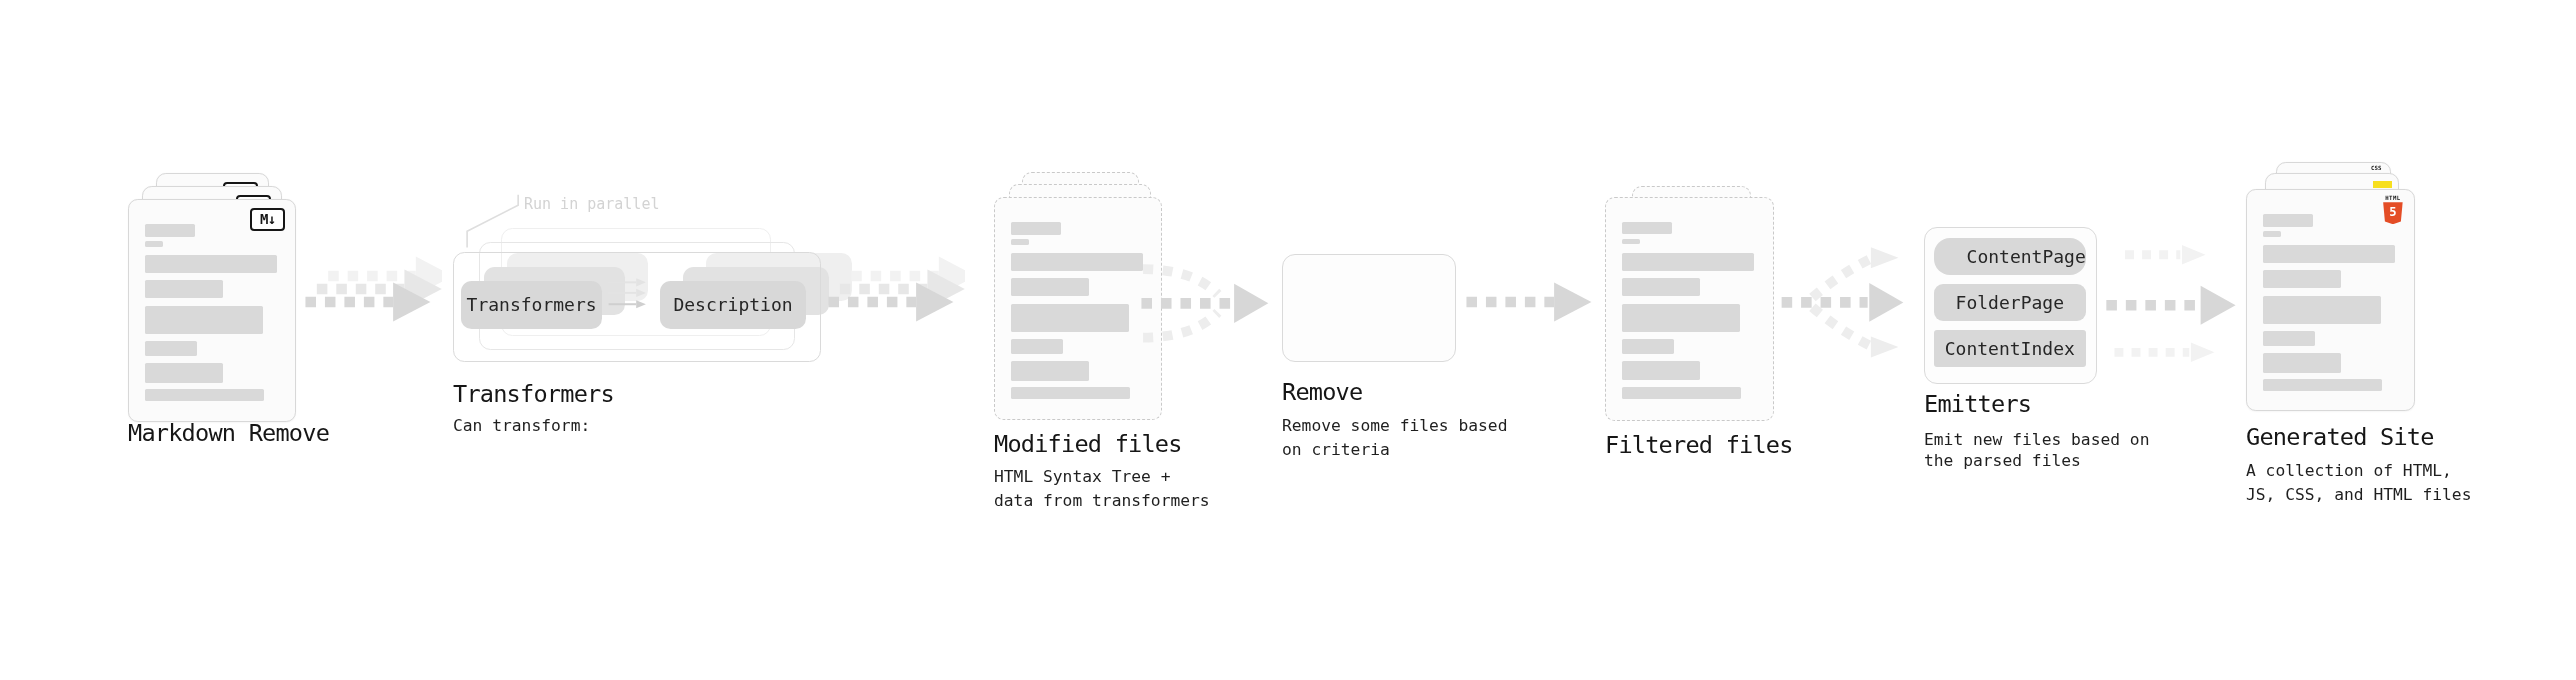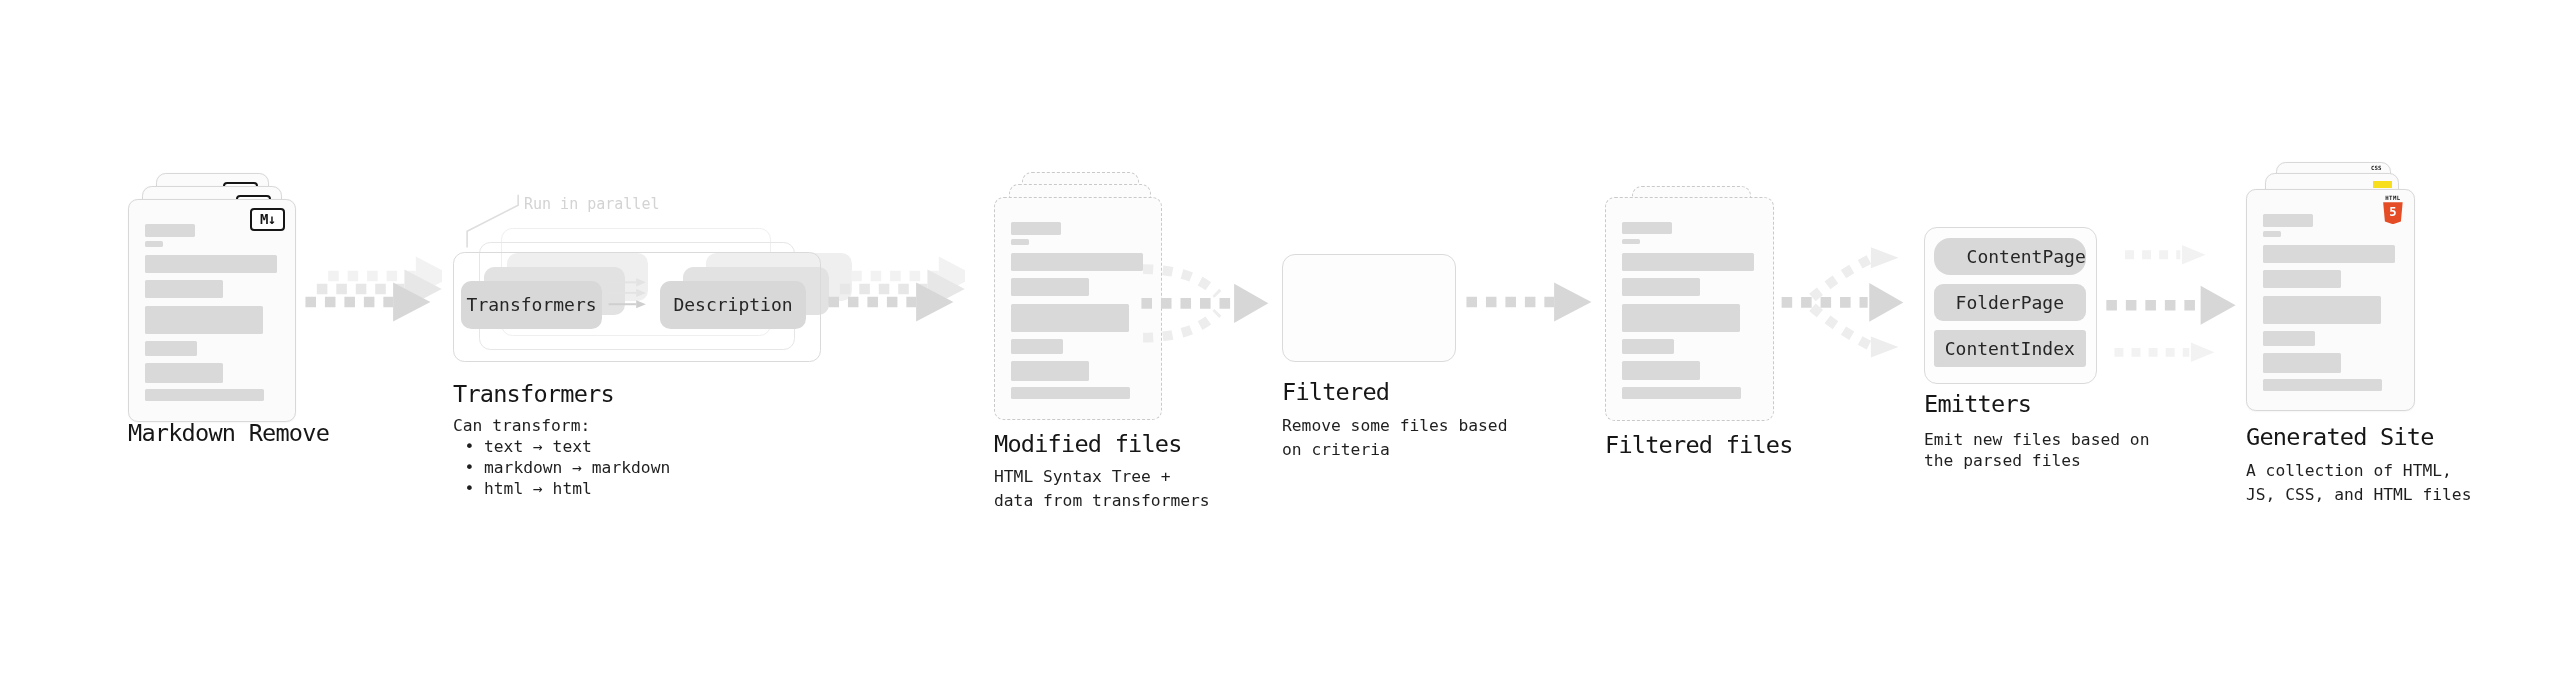--- a/index.html
+++ b/index.html
@@ -121,25 +121,20 @@
       <polygon class="fl-mini-l" points="36,4 48,9 36,14"></polygon>
       <line class="st-mini-l" x1="2" y1="22" x2="36" y2="22" stroke-width="2.5"></line>
       <polygon class="fl-mini-l" points="36,17 48,22 36,27"></polygon>
       <line class="st-mini-d" x1="2" y1="36" x2="36" y2="36" stroke-width="2.5"></line>
       <polygon class="fl-mini-d" points="36,31 48,36 36,41"></polygon>
     </svg>
 
     <h3 class="stage-label" style="left:0;top:152px;margin:0;">Transformers</h3>
     <div class="stage-note tight" style="left:0;top:187px;">
       <div>Can transform:</div>
-      <div class="bullets">
-        <div>• text → text</div>
-        <div>• markdown → markdown</div>
-        <div>• html → html</div>
-      </div>
     </div>
   </section>
 
   <svg class="abs" style="left:825px;top:250px;" width="140" height="99" viewBox="0 0 172 122">
     <g transform="translate(28,-32)">
       <line class="st-faint" x1="4" y1="64" x2="112" y2="64" stroke-width="13" stroke-dasharray="13 11"></line>
       <polygon class="fl-faint" points="112,40 158,64 112,88"></polygon>
     </g>
     <g transform="translate(14,-16)">
       <line class="st-mid" x1="4" y1="64" x2="112" y2="64" stroke-width="13" stroke-dasharray="13 11"></line>
@@ -173,21 +168,21 @@
 
   <svg class="abs" style="left:1138px;top:244px;" width="137" height="122" viewBox="0 0 168 150">
     <path class="st-branch" d="M6,31 Q68,31 98,62" fill="none" stroke-width="12" stroke-dasharray="12 12"></path>
     <path class="st-branch" d="M6,115 Q68,115 98,84" fill="none" stroke-width="12" stroke-dasharray="12 12"></path>
     <line class="st-main" x1="4" y1="73" x2="118" y2="73" stroke-width="13" stroke-dasharray="13 11"></line>
     <polygon class="fl-main" points="118,49 160,73 118,97"></polygon>
   </svg>
 
   <section class="stage" style="left:1282px;top:254px;width:244px;height:325px;">
     <div class="panel" style="left:0;top:0;width:172px;height:106px;"></div>
-    <h3 class="stage-label" style="left:0;top:124px;margin:0;">Filtered</h3>
+    <h3 class="stage-label" style="left:0;top:124px;margin:0;">Remove</h3>
     <div class="stage-note" style="left:0;top:160px;">
       <div>Remove some files based</div>
       <div>on criteria</div>
     </div>
   </section>
 
   <svg class="abs" style="left:1463px;top:250px;" width="140" height="99" viewBox="0 0 172 122">
     <line class="st-main" x1="4" y1="64" x2="112" y2="64" stroke-width="13" stroke-dasharray="13 11"></line>
     <polygon class="fl-main" points="112,40 158,64 112,88"></polygon>
   </svg>

